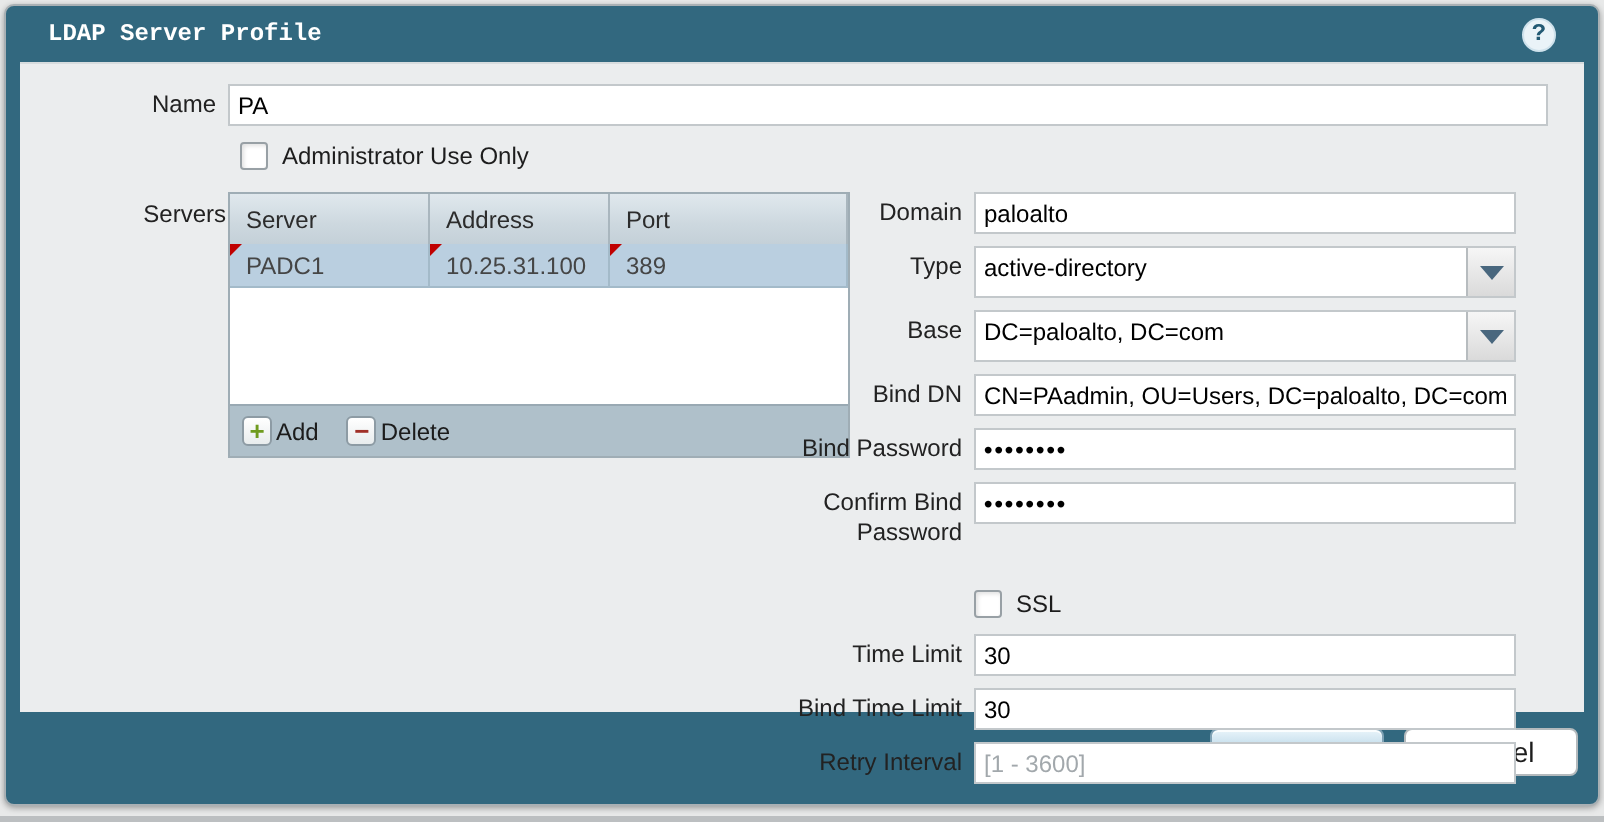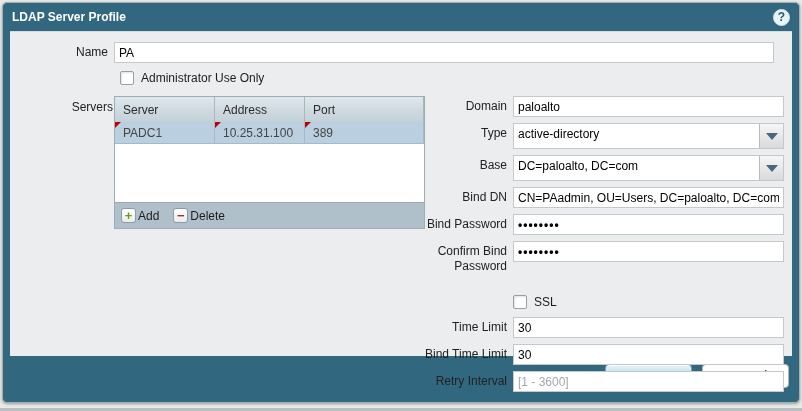--- a/index.html
+++ b/index.html
@@ -8,21 +8,21 @@
     background:#e8e9e9; }
   .stage { position:relative; width:802px; height:411px; background:#e8e9e9; }
   .bottom-strip { position:absolute; left:0; right:0; bottom:0; height:3px; background:#bcbfc1; }
 
   
   .dialog { position:absolute; left:2px; top:2px; width:798px; height:401px;
     background:#32687f; border:1px solid #a9b0b4; border-radius:5px;
     overflow:hidden; display:flex; flex-direction:column;
     box-shadow:0 1px 3px rgba(0,0,0,.35); }
   .titlebar { height:28px; flex:0 0 28px; display:flex; align-items:center;
-    padding:0 9px; color:#ffffff; font-weight:bold; }
+    padding:0 21px; color:#ffffff; font-weight:bold;font-family:Liberation Mono, monospace; }
   .titlebar .title { flex:1; }
   .help-btn { width:17px; height:17px; border-radius:50%; background:#eaf3f8;
     border:1px solid #cfe2ec; color:#235a74; font-weight:bold; font-size:12px;
     display:flex; align-items:center; justify-content:center; cursor:pointer; }
 
   .content { flex:1; margin:0 7px; background:#ebedee; position:relative;
     border-top:1px solid #d7dcde;padding-left:16px; }
 
   .footer { flex:0 0 46px; display:flex; align-items:center;
     justify-content:flex-end; gap:10px; padding:0 10px 6px 0; }
@@ -66,21 +66,21 @@
   .tfoot { flex:0 0 26px; background:#afc0ca; border-top:1px solid #99a9b3;
     display:flex; align-items:center; gap:14px; padding-left:6px; }
   .tbtn { display:flex; align-items:center; gap:2px; cursor:pointer; color:#1c1c1c; }
   .mini-ico { width:15px; height:15px; border:1px solid #8d9ba4; border-radius:3px;
     background:linear-gradient(#ffffff,#e8eced); display:flex; align-items:center;
     justify-content:center; font-weight:bold; font-size:13px; line-height:13px; }
   .plus { color:#6f9b1f; }
   .minus { color:#a03028; }
 
   
-  .right-form { position:absolute; top:64px; left:413px; width:361px; }
+  .right-form { position:absolute; top:64px; left:387px; width:361px; }
   .frow { display:flex; margin-bottom:6px; align-items:flex-start; }
   .frow .lbl { width:90px; flex:0 0 90px; padding-right:6px; padding-top:3px; }
   .fctrl { flex:1; }
   .combo { display:flex; border:1px solid #c3c8cb; background:#ffffff; height:26px; }
   .combo .cval { flex:1; padding:3px 4px; color:#000; white-space:nowrap; overflow:hidden; }
   .combo .darr { flex:0 0 24px; border-left:1px solid #b7bcbf; cursor:pointer;
     background:linear-gradient(#f6f6f6,#dadada); display:flex; align-items:center;
     justify-content:center; }
   .darr .tri { width:0; height:0; border-left:6px solid transparent;
     border-right:6px solid transparent; border-top:7px solid #49677e; }

